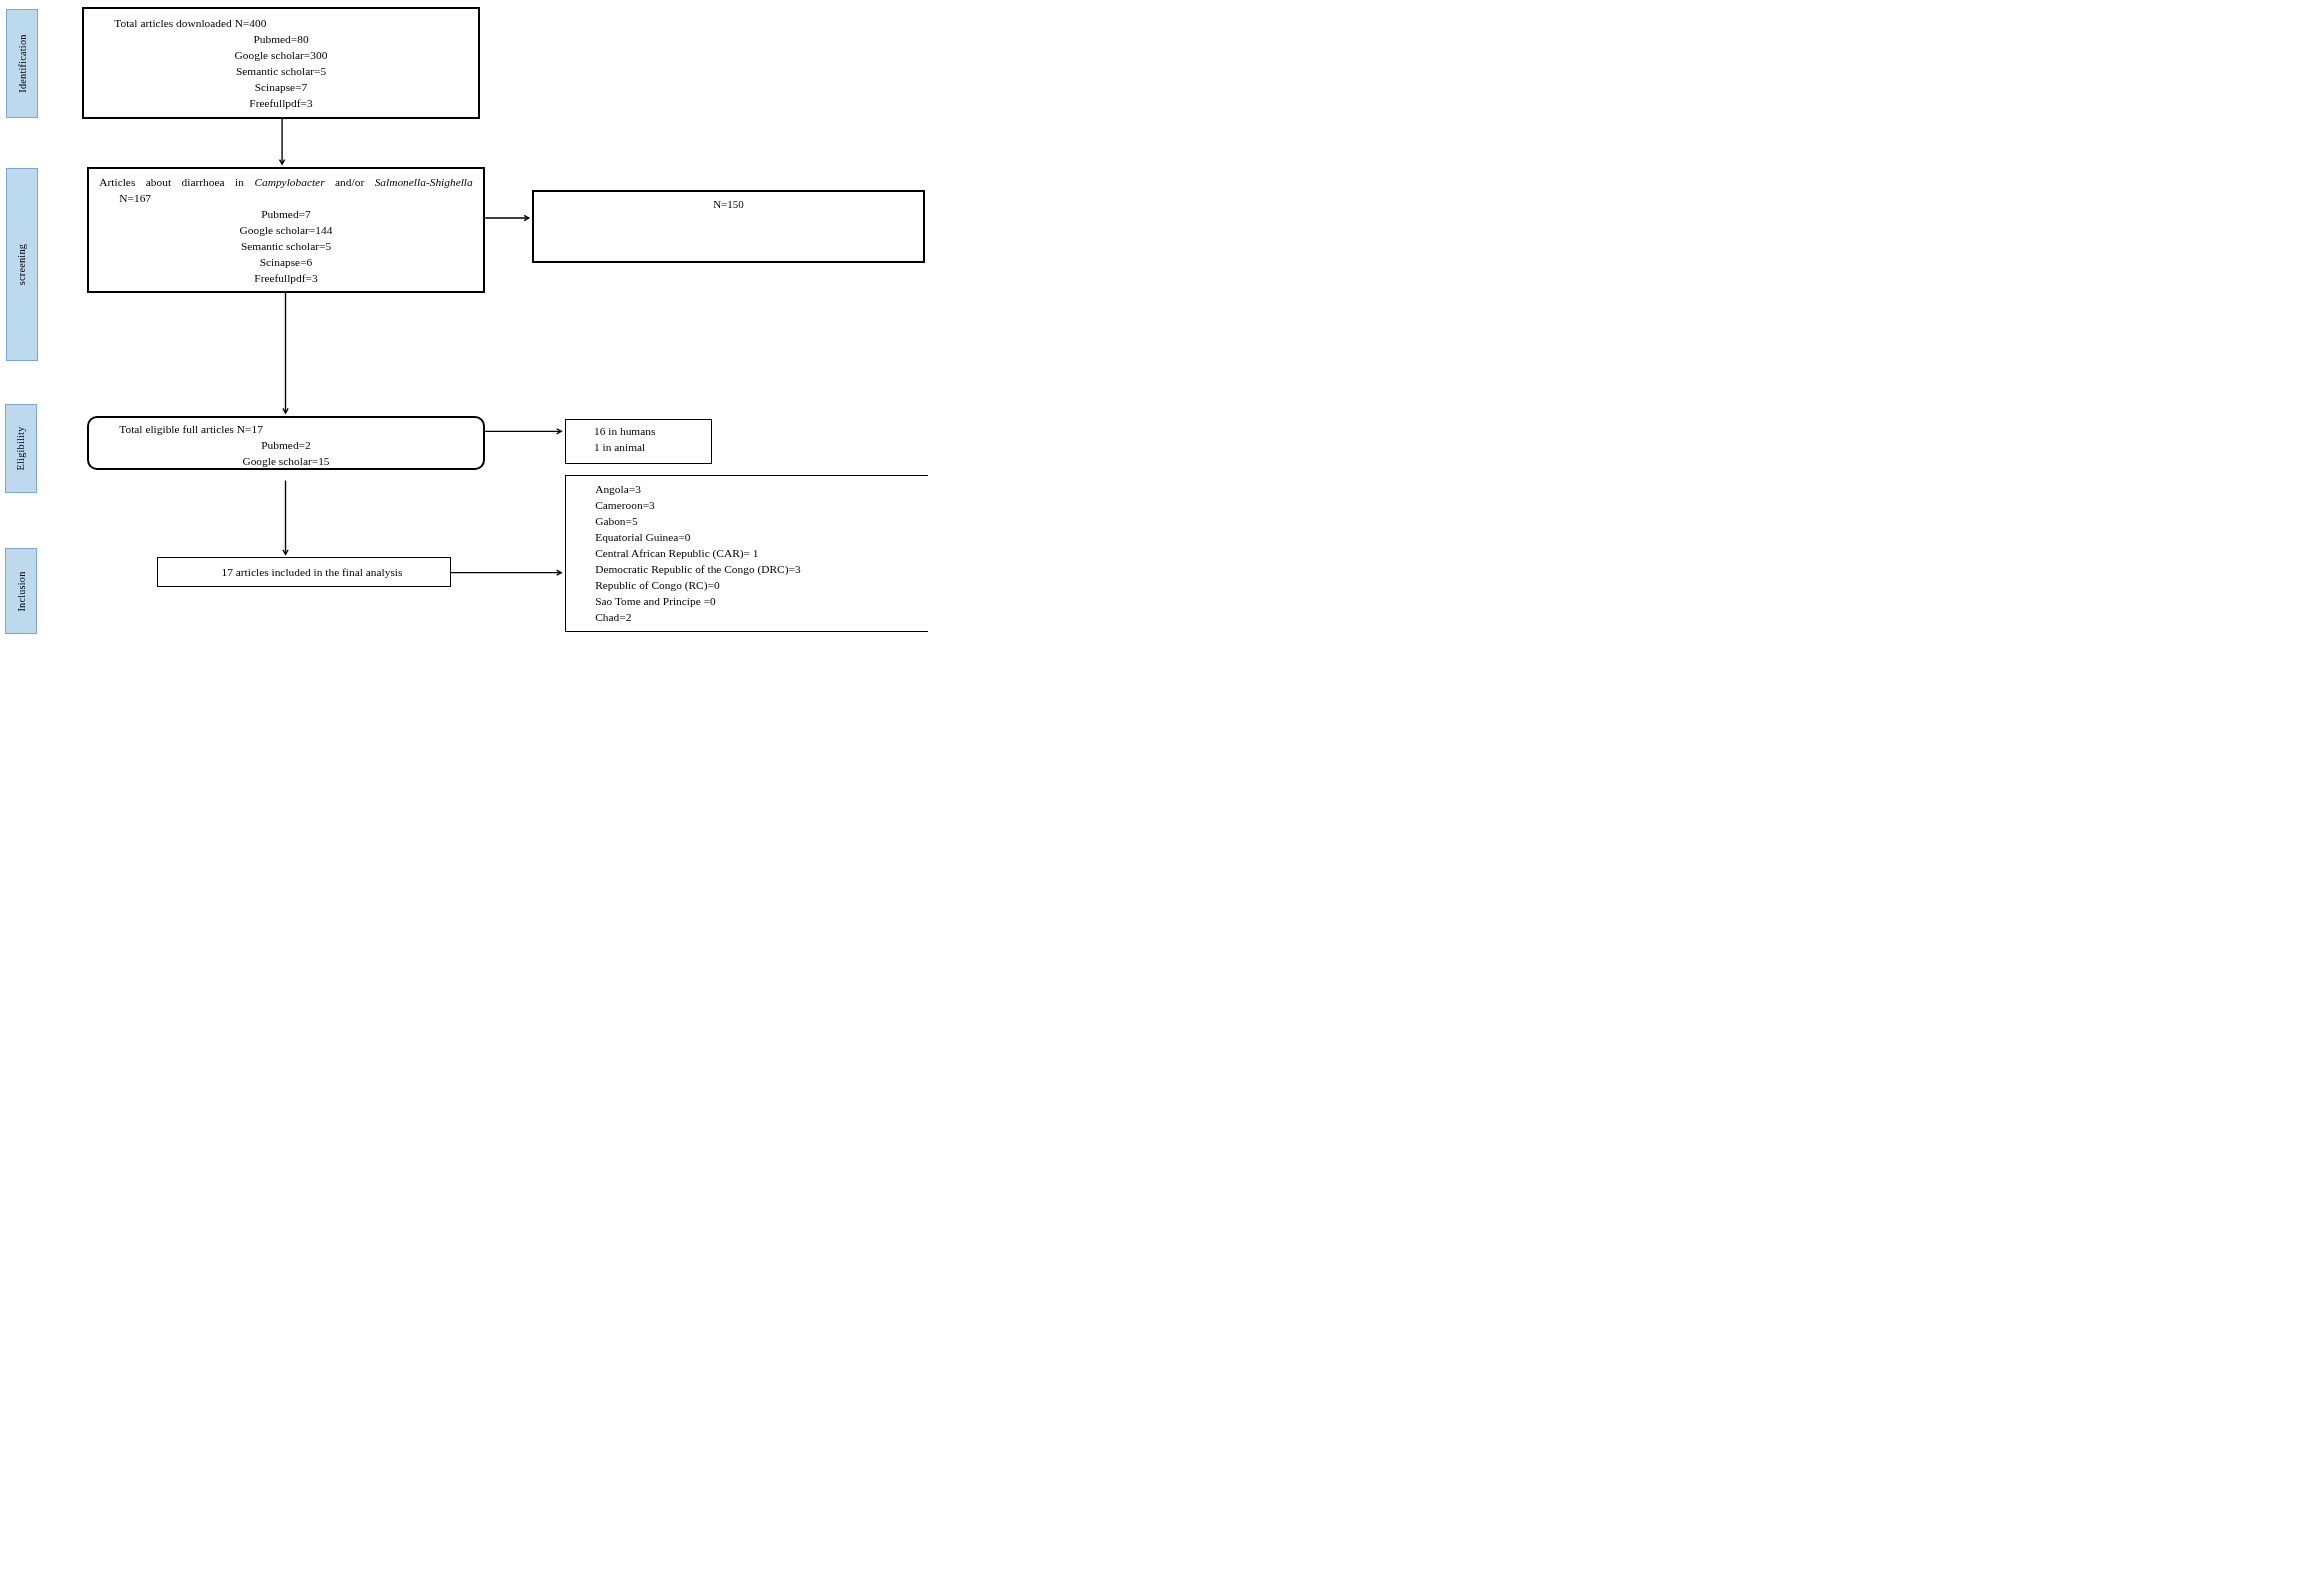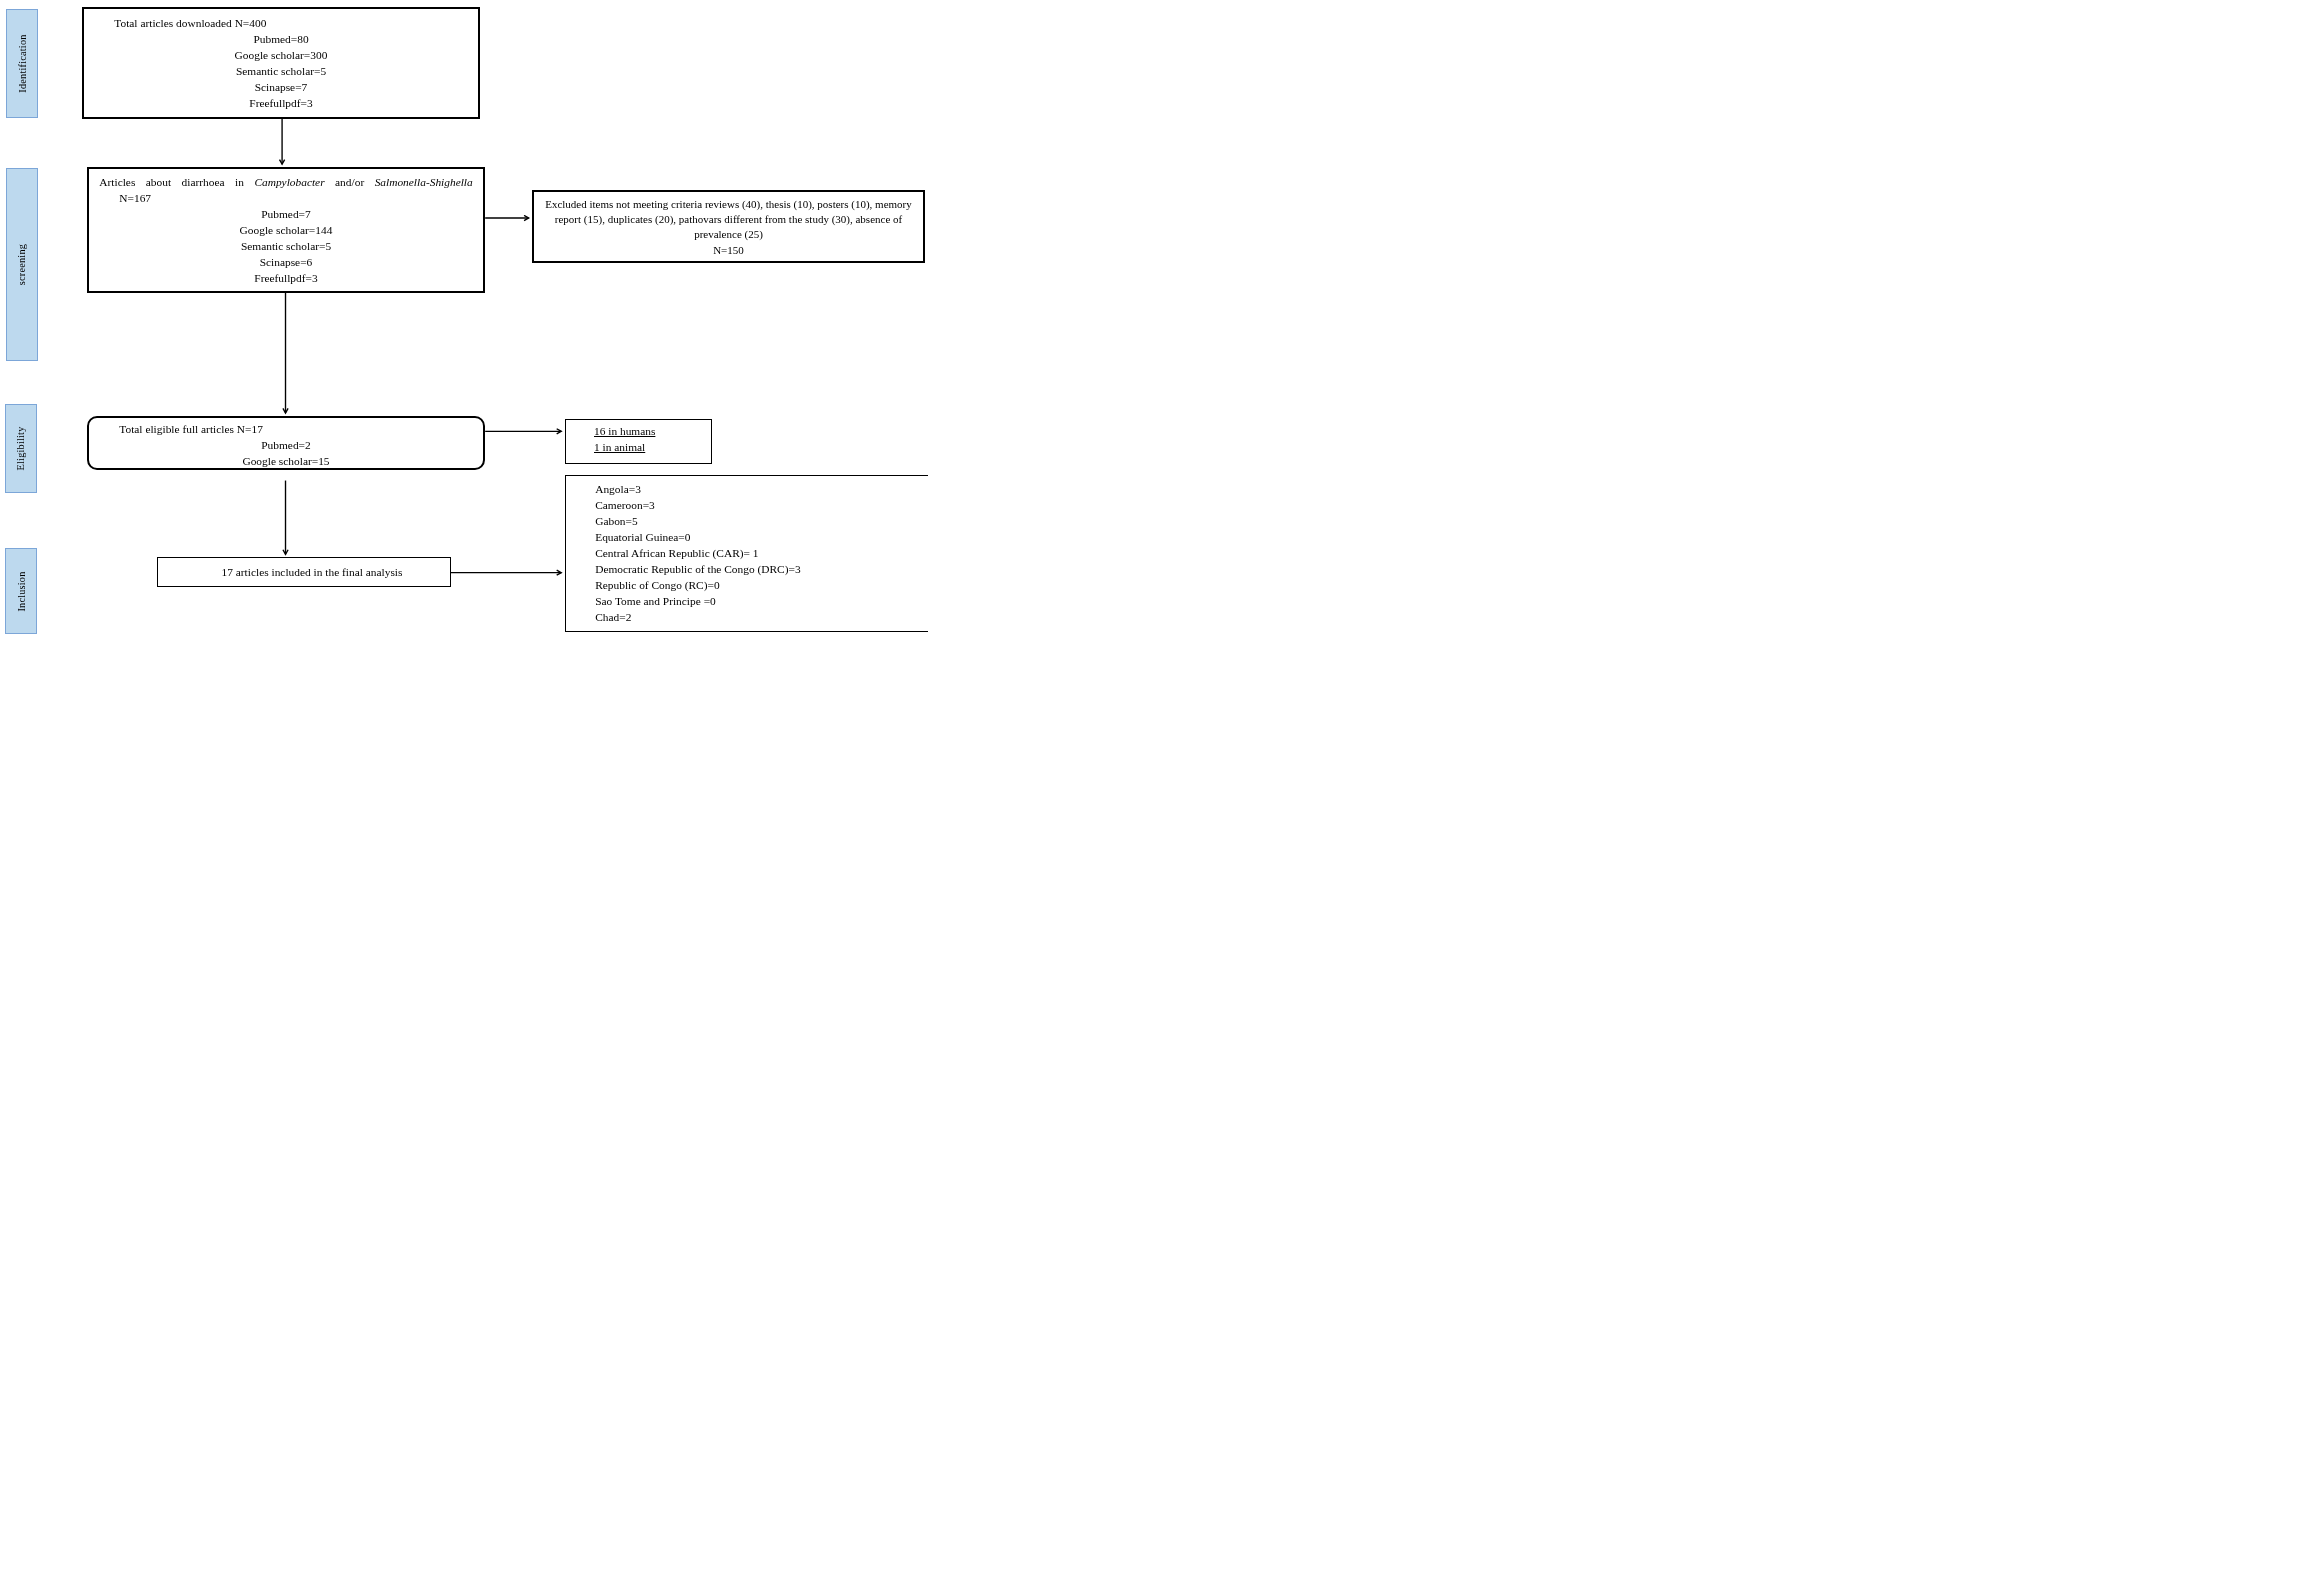--- a/index.html
+++ b/index.html
@@ -52,21 +52,21 @@
     box-sizing: border-box;
     font-size: 11.4px;
     line-height: 16px;
   }
   .node.thin { border-width: 1.7px; }
   .box-downloaded { left: 82px; top: 6.9px;  width: 398px; height: 112px; padding: 5.7px 10.3px 0 10.3px; }
   .box-screened   { left: 87px; top: 167px; width: 398px; height: 126px; padding: 4.6px 10.3px 0 10.3px; }
   .box-excluded   { left: 532px; top: 190px; width: 393px; height: 73px; padding: 4.6px 9.2px 0 9.2px;
                     font-size: 11px; line-height: 15.4px; }
   .box-eligible   { left: 87px; top: 416px; width: 398px; height: 54px; padding: 3.4px 10.3px 0 10.3px; border-radius: 10px; }
-  .box-species    { left: 565px; top: 419px; width: 147px; height: 45px;  padding: 3.4px 8px 0 8px; text-decoration: underline; }
+  .box-species    { left: 565px; top: 419px; width: 147px; height: 45px;  padding: 3.4px 8px 0 8px; }
   .box-final      { left: 157px; top: 557px; width: 294px; height: 30px;
                     display: flex; align-items: center; justify-content: center; padding-left: 16px; }
   .box-countries  { left: 565px; top: 475px; width: 375px; height: 157px; padding: 4.6px 9.2px 0 9.2px; }
   .tline { white-space: nowrap; }
   .t-left   { text-align: left; margin-left: 20px; }
   .t-center { text-align: center; }
   .justify-line {
     text-align: justify;
     text-align-last: justify;
   }
@@ -118,21 +118,20 @@
     </div>
     <div class="tline t-left">N=167</div>
     <div class="tline t-center">Pubmed=7</div>
     <div class="tline t-center">Google scholar=144</div>
     <div class="tline t-center">Semantic scholar=5</div>
     <div class="tline t-center">Scinapse=6</div>
     <div class="tline t-center">Freefullpdf=3</div>
   </div>
 
   <div class="node box-excluded">
-    <div class="t-center">Excluded items not meeting criteria reviews (40), thesis (10), posters (10), memory report (15), duplicates (20), pathovars different from the study (30), absence of prevalence (25)</div>
     <div class="t-center">N=150</div>
   </div>
 
   <div class="node box-eligible">
     <div class="tline t-left">Total eligible full articles N=17</div>
     <div class="tline t-center">Pubmed=2</div>
     <div class="tline t-center">Google scholar=15</div>
   </div>
 
   <div class="node thin box-species">

